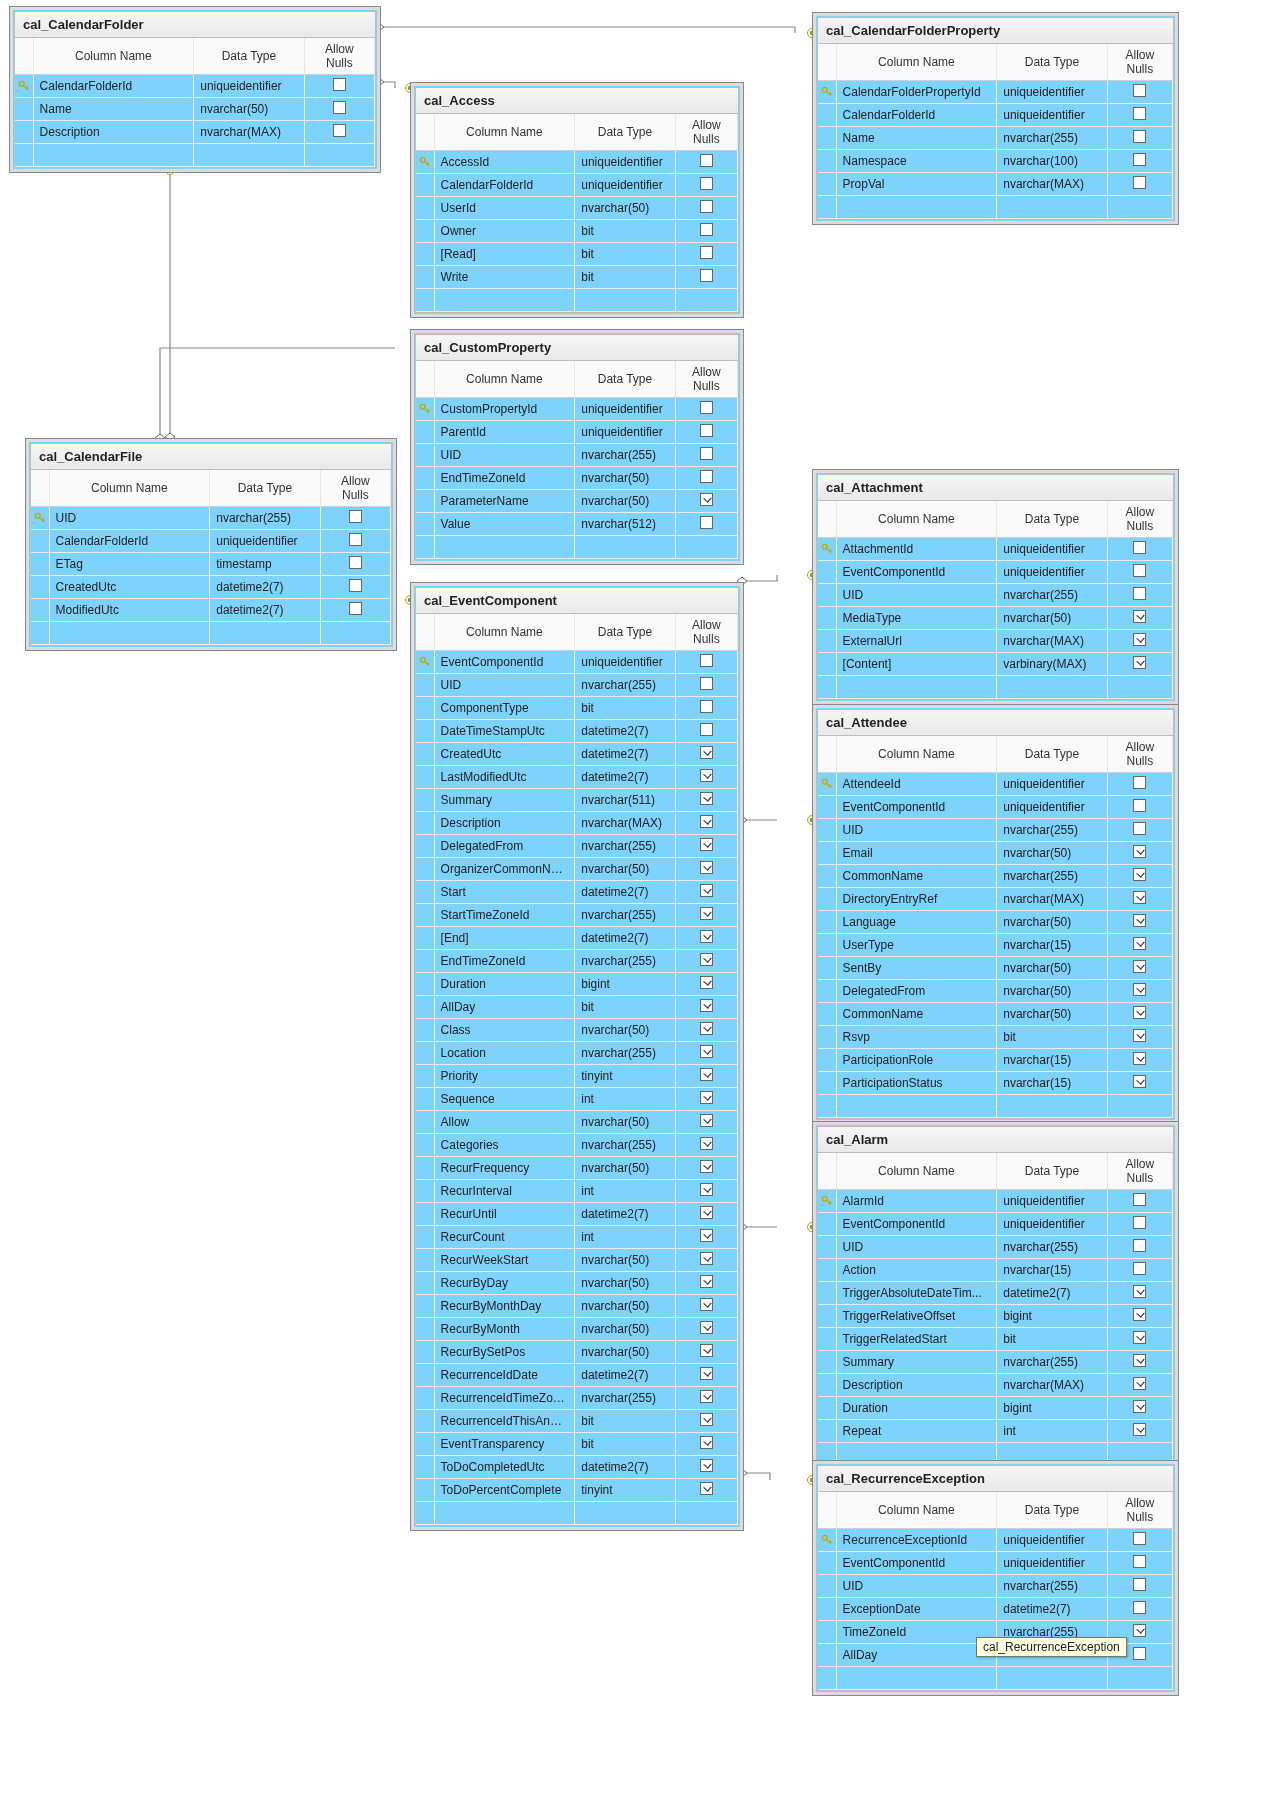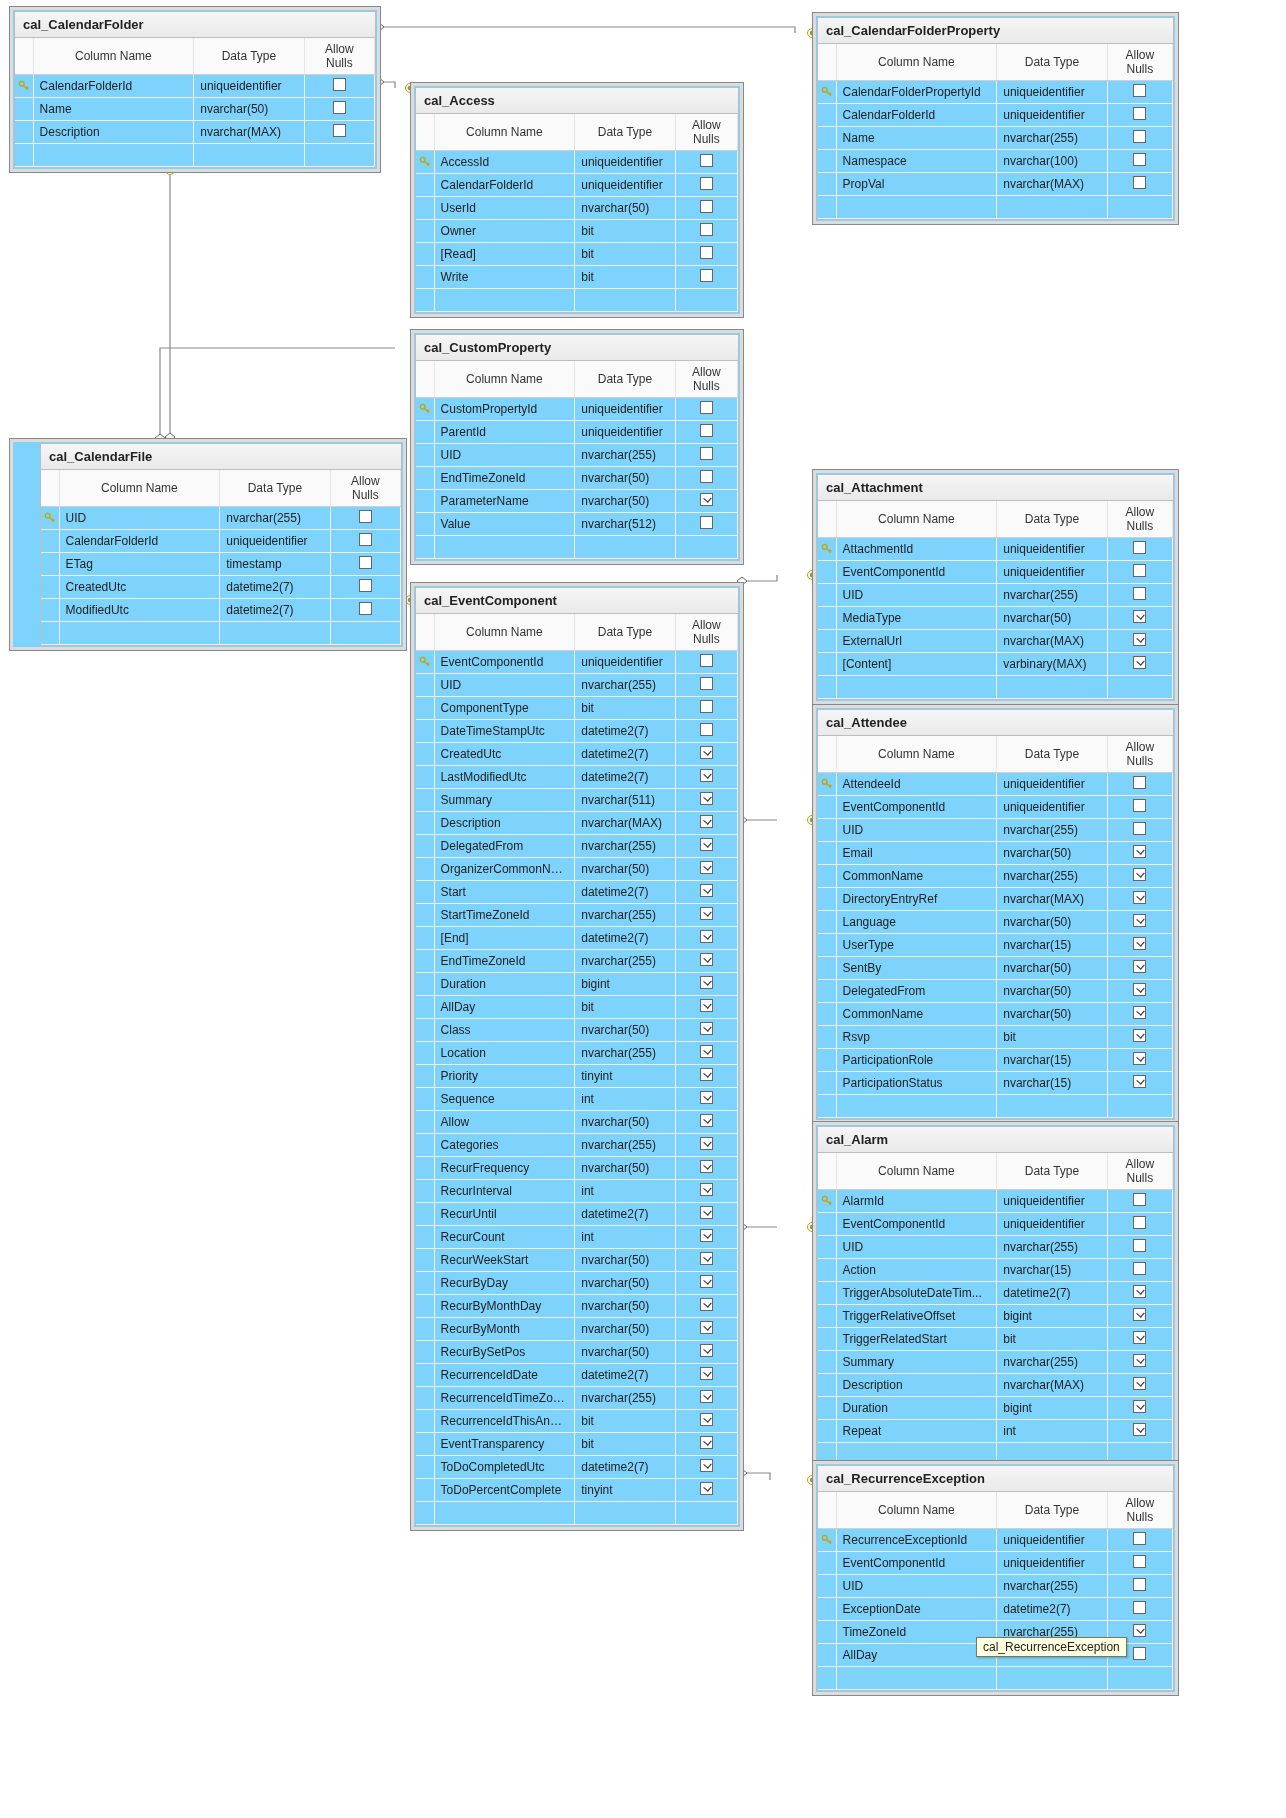--- a/index.html
+++ b/index.html
@@ -379,21 +379,21 @@
             <tr>
               <td class="keycell"></td>
               <td></td>
               <td></td>
               <td class="nullcell"></td>
             </tr>
           </tbody>
         </table>
       </div>
     </div>
-    <div class="table-box" style="left: 9px; top: 438px; width: 370px; padding-left: 26px;">
+    <div class="table-box" style="left: 25px; top: 438px; width: 370px;">
       <div class="table-inner">
         <div class="title-bar">cal_CalendarFile</div>
         <table class="cols">
           <colgroup>
             <col style="width: 18px;">
             <col style="width: 160px;">
             <col style="width: 110px;">
             <col style="width: 70px;">
           </colgroup>
           <thead>

